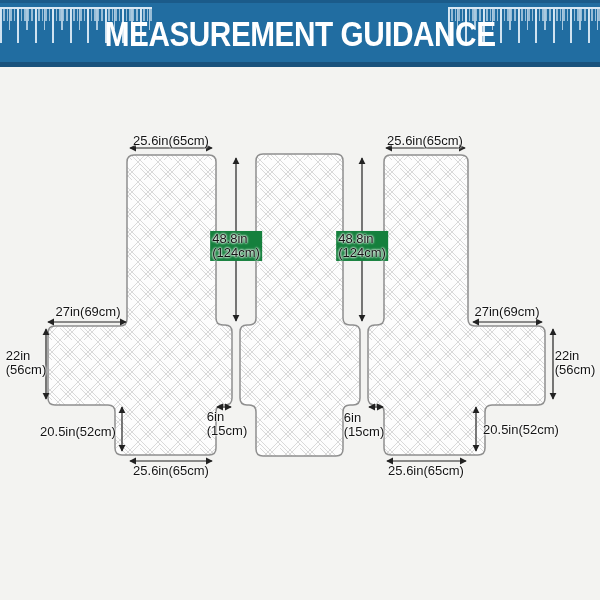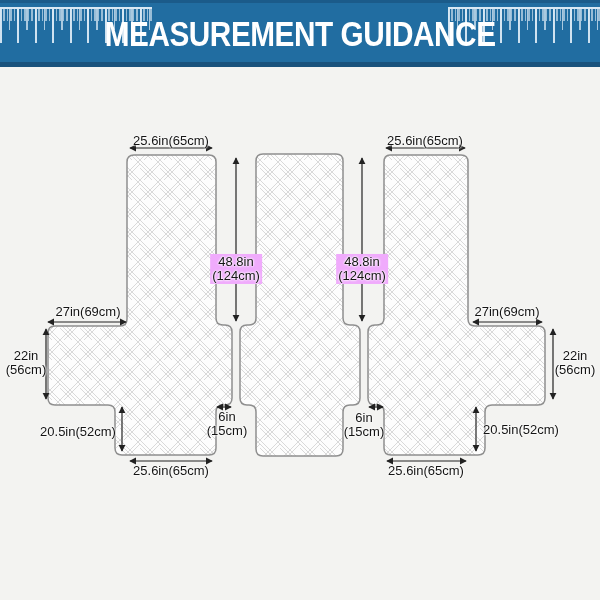--- a/index.html
+++ b/index.html
@@ -36,26 +36,26 @@
   .title span{
     color:#ffffff;font-weight:bold;font-size:32px;line-height:1;
     letter-spacing:-.5px;transform:scale(.93,1.08);white-space:nowrap;
   }
   
   .diagram{position:absolute;left:0;top:0;width:600px;height:600px;}
   svg{position:absolute;left:0;top:0;}
   
   .lbl{
     position:absolute;transform:translate(-50%,-50%);
-    font-size:13px;line-height:1.08;color:#141414;text-align:center;
+    font-size:13px;line-height:1.08;color:#141414;text-align:left;
     white-space:nowrap;z-index:3;
     text-shadow:0 0 2px #fff,0 0 2px #fff,0 0 3px #fff;
   }
   .lbl span{display:block;}
-  .halo{background:#f0abfc;padding:1px 2px;margin-top:23px;}
+  .halo{background:#15803d;padding:1px 2px;}
   .p-l-top-w{left:171px;top:141px}
   .p-r-top-w{left:425px;top:141px}
   .p-l-back-h{left:236px;top:246px}
   .p-r-back-h{left:362px;top:246px}
   .p-l-arm-w{left:88px;top:312px}
   .p-r-arm-w{left:507px;top:312px}
   .p-l-arm-h{left:26px;top:363px}
   .p-r-arm-h{left:575px;top:363px}
   .p-l-skirt{left:78px;top:432px}
   .p-r-skirt{left:521px;top:430px}

